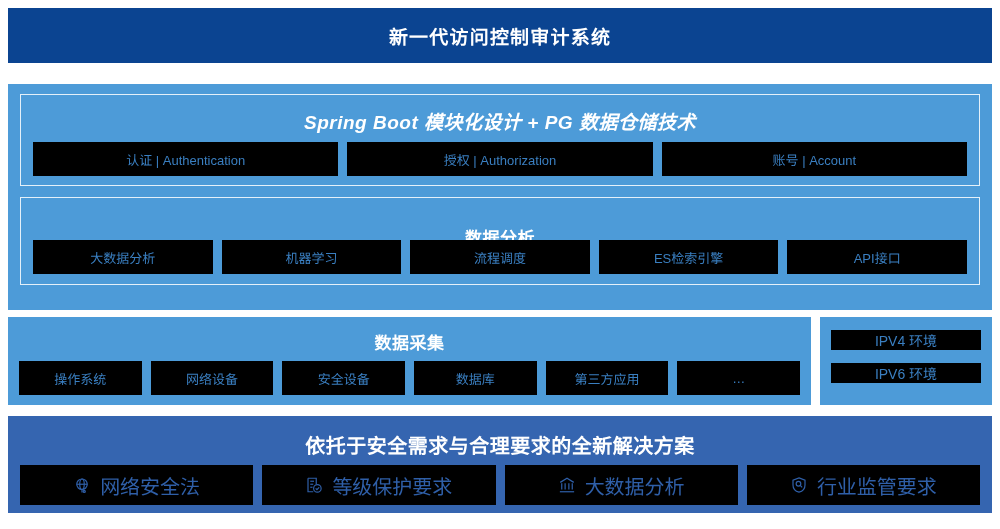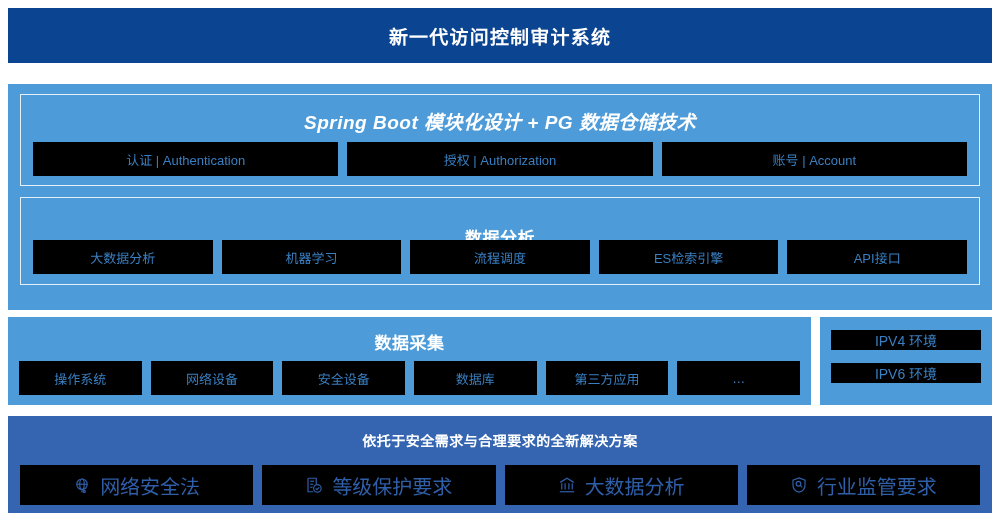--- a/index.html
+++ b/index.html
@@ -145,21 +145,21 @@
       <div class="card">
         <span class="ctext">IPV4 环境</span>
       </div>
       <div class="card">
         <span class="ctext">IPV6 环境</span>
       </div>
     </div>
   </div>
 
   <div class="panel panel-dark" style="left:8px;top:416px;width:984px;height:97px;">
-    <div class="group-title plain" style="margin-top:14px;font-size:14px;">依托于安全需求与合理要求的全新解决方案</div>
+    <div class="group-title plain" style="margin-top:14px;font-size:20px;">依托于安全需求与合理要求的全新解决方案</div>
 
     <div class="cards" style="top:49px;left:12px;right:12px;">
 
       <div class="card card-icon">
         <span class="ic">
           <svg viewBox="0 0 24 24" fill="none" stroke="#2f5fa8" stroke-width="1.6">
             <circle cx="12" cy="11" r="7"></circle>
             <ellipse cx="12" cy="11" rx="3" ry="7"></ellipse>
             <line x1="5" y1="11" x2="19" y2="11"></line>
             <line x1="12" y1="18" x2="12" y2="22"></line>

